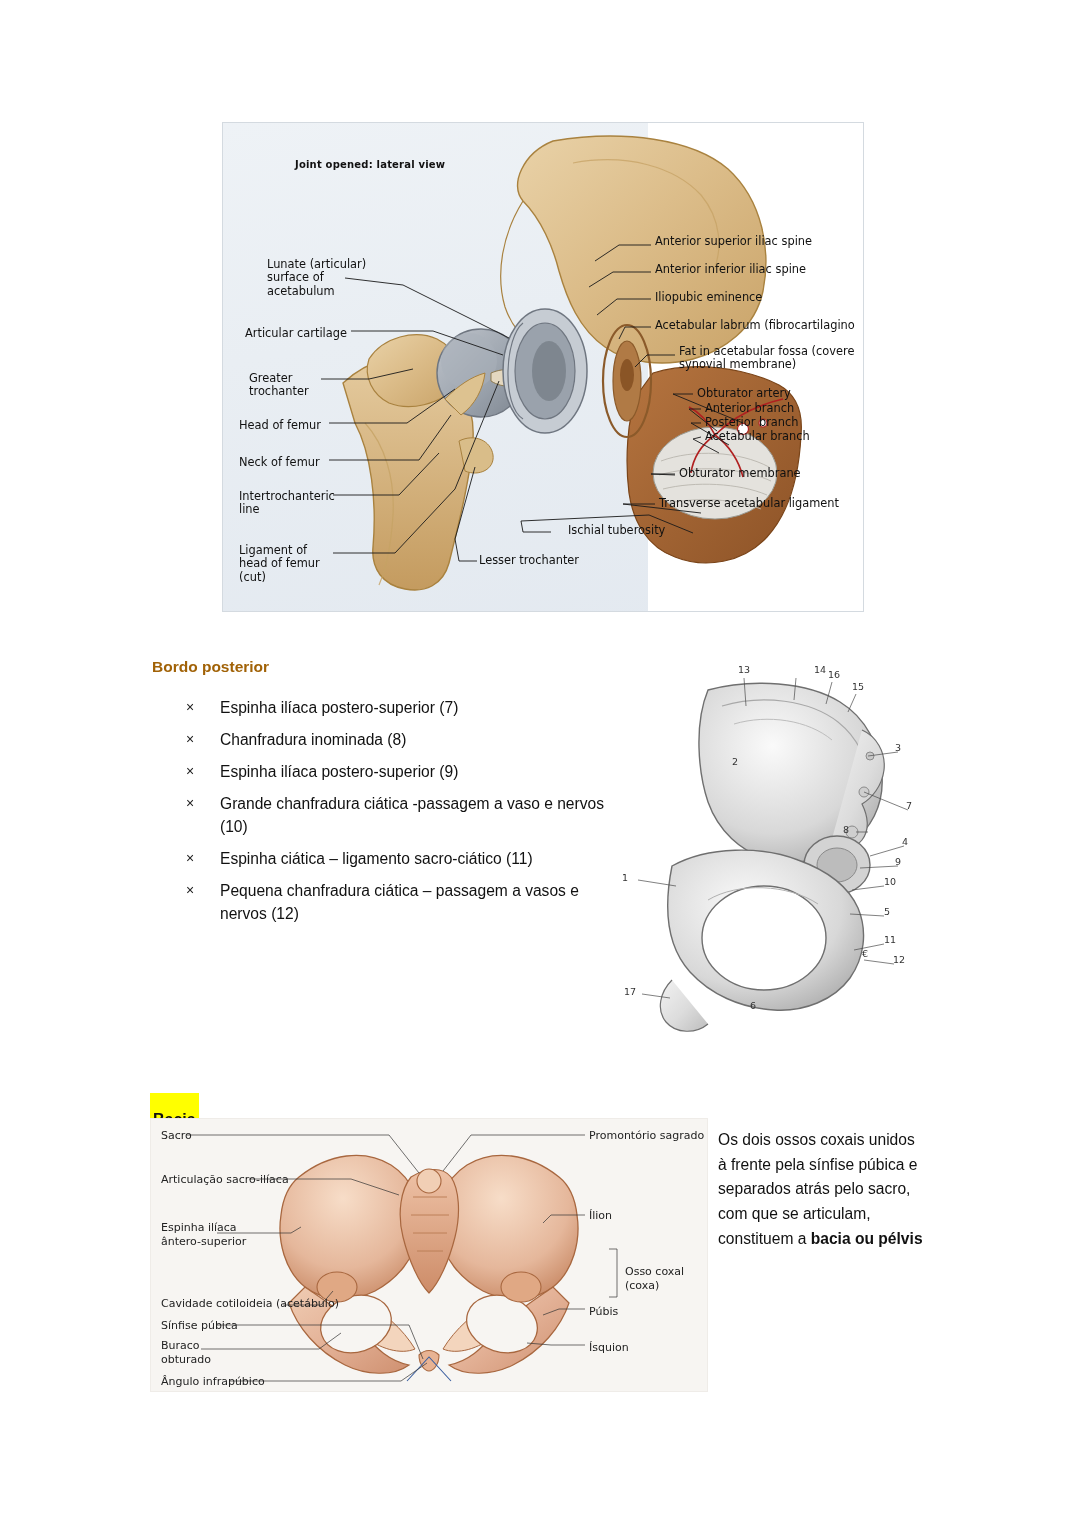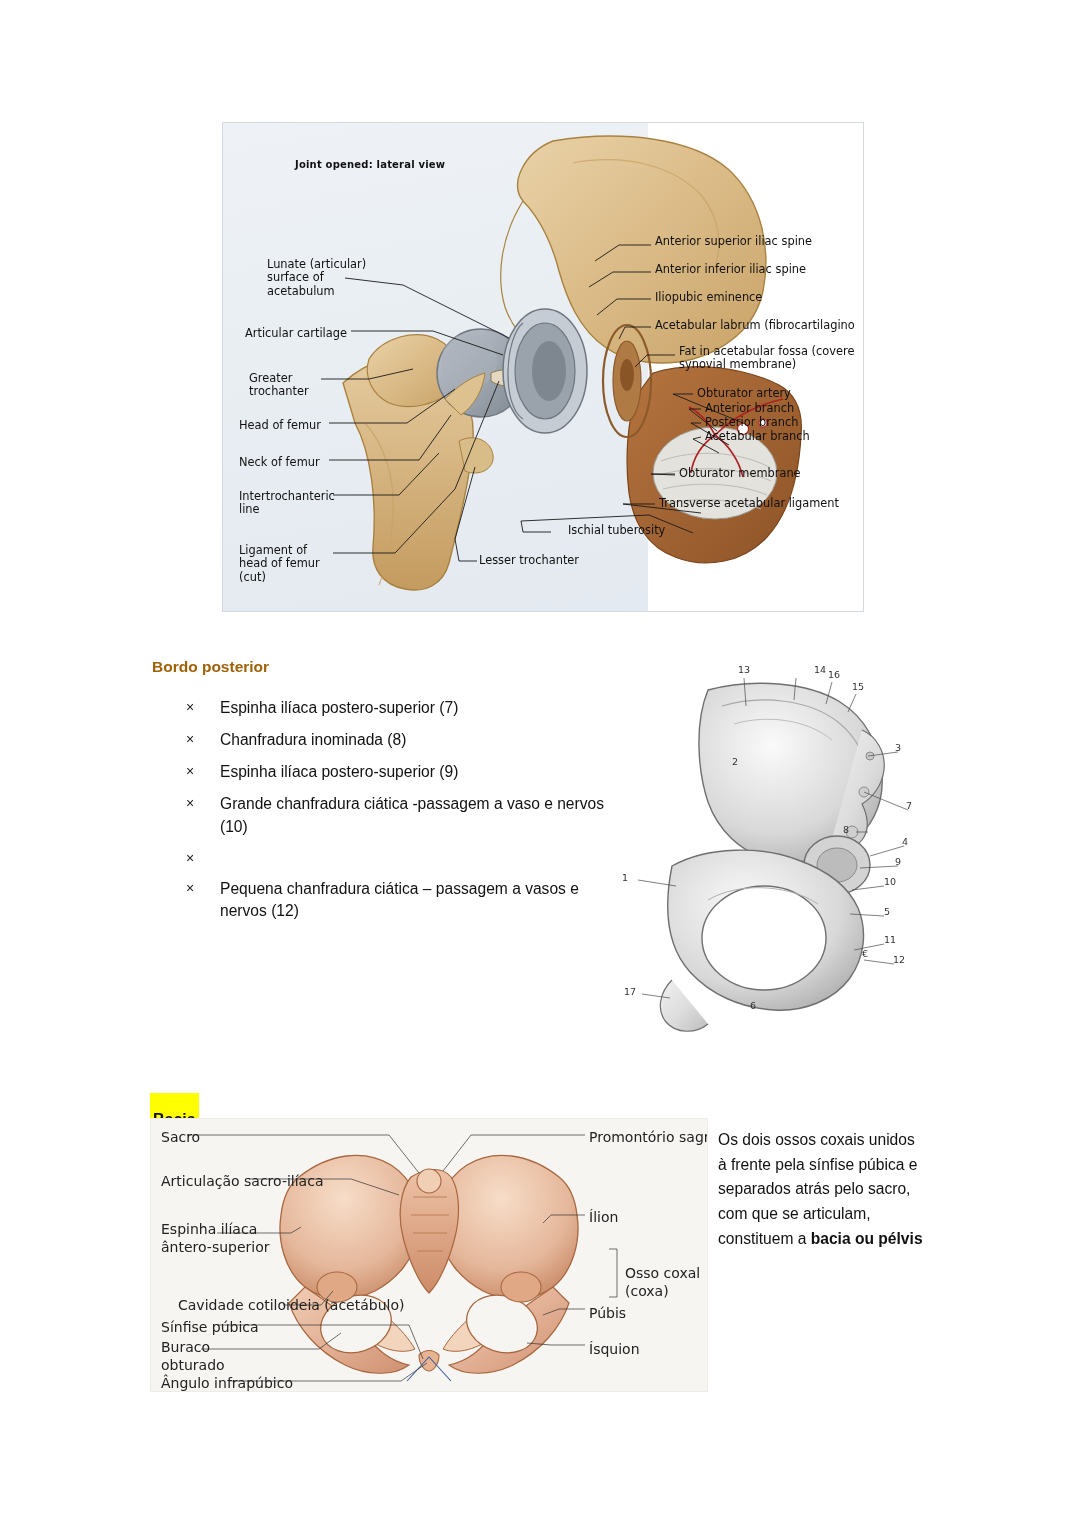--- a/index.html
+++ b/index.html
@@ -118,21 +118,21 @@
     position: absolute;
     left: 150px; top: 1118px;
     width: 556px; height: 272px;
     background: #f7f5f2;
     overflow: hidden;
     border: 1px solid #efece8;
   }
   .fig3 .lbl {
     position: absolute;
     font-family: "DejaVu Sans", sans-serif;
-    font-size: 14px;
+    font-size: 11px;
     color: #222;
     line-height: 1.25;
     white-space: pre;
   }
   .fig3 svg { position: absolute; left: 0; top: 0; }
 
   
   .para {
     position: absolute;
     left: 718px; top: 1128px;
@@ -305,20 +305,21 @@
   <div class="row">
     <span class="mk">×</span>
     <span class="tx">Espinha ilíaca postero-superior (9)</span>
   </div>
   <div class="row">
     <span class="mk">×</span>
     <span class="tx">Grande chanfradura ciática -passagem a vaso e nervos (10)</span>
   </div>
   <div class="row">
     <span class="mk">×</span>
+    <span class="tx">Espinha ciática – ligamento sacro-ciático (11)</span>
   </div>
   <div class="row">
     <span class="mk">×</span>
     <span class="tx">Pequena chanfradura ciática – passagem a vasos e nervos (12)</span>
   </div>
 </div>
 
 <div class="fig2">
   <svg width="320" height="415" viewBox="0 0 320 415">
     <defs>
@@ -476,21 +477,21 @@
       <path d="M466 130 L466 178"></path>
       <path d="M466 130 L458 130"></path>
       <path d="M466 178 L458 178"></path>
     </g>
   </svg>
 
   <div class="lbl" style="left:10px;  top:10px;">Sacro</div>
   <div class="lbl" style="left:10px;  top:54px;">Articulação sacro-ilíaca</div>
   <div class="lbl" style="left:10px;  top:102px;">Espinha ilíaca
 ântero-superior</div>
-  <div class="lbl" style="left:27px;  top:178px;text-align:center;">Cavidade cotiloideia (acetábulo)</div>
+  <div class="lbl" style="left:10px;  top:178px;text-align:center;">Cavidade cotiloideia (acetábulo)</div>
   <div class="lbl" style="left:10px;  top:200px;">Sínfise púbica</div>
   <div class="lbl" style="left:10px;  top:220px;">Buraco
 obturado</div>
   <div class="lbl" style="left:10px;  top:256px;">Ângulo infrapúbico</div>
 
   <div class="lbl" style="left:438px; top:10px;">Promontório sagrado</div>
   <div class="lbl" style="left:438px; top:90px;">Ílion</div>
   <div class="lbl" style="left:474px; top:146px;">Osso coxal
 (coxa)</div>
   <div class="lbl" style="left:438px; top:186px;">Púbis</div>

